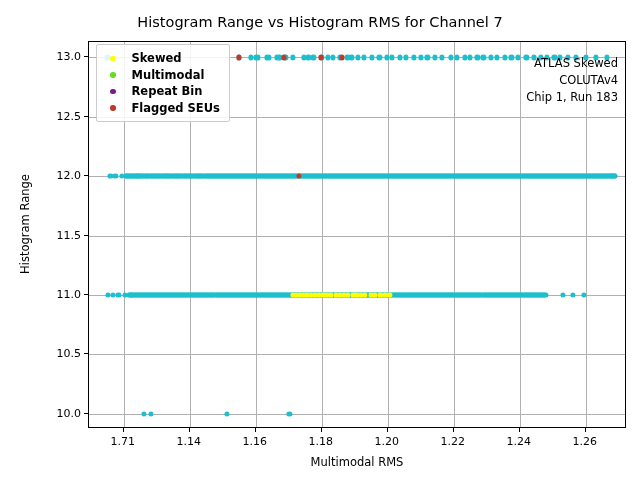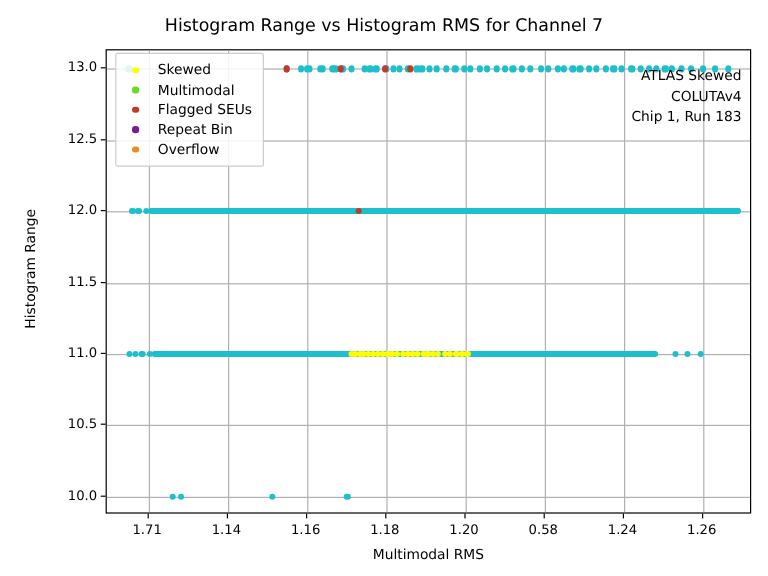--- a/index.html
+++ b/index.html
@@ -80,20 +80,21 @@
     border:1px solid #cccccc;
     border-radius:2px;
     padding:5px 9px 5px 6px;
     font-size:11.5px;
     color:#000;
     z-index:40;
   }
   .legend-row{
     display:flex;align-items:center;
     height:16.5px;
+    font-weight:bold;
   }
   .legend-swatch{
     width:5.5px;height:5.5px;border-radius:50%;
     margin:0 16px 0 7px;flex:0 0 auto;
   }
   
   #annotation{
     position:absolute;
     right:22px;top:55px;
     text-align:right;
@@ -1066,21 +1067,21 @@
       <div class="xtick-label" style="left: 122.656px; top: 435px;">1.71</div>
       <div class="xtick-mark" style="left: 189px; top: 428px;"></div>
       <div class="xtick-label" style="left: 188.669px; top: 435px;">1.14</div>
       <div class="xtick-mark" style="left: 255px; top: 428px;"></div>
       <div class="xtick-label" style="left: 254.681px; top: 435px;">1.16</div>
       <div class="xtick-mark" style="left: 321px; top: 428px;"></div>
       <div class="xtick-label" style="left: 320.693px; top: 435px;">1.18</div>
       <div class="xtick-mark" style="left: 387px; top: 428px;"></div>
       <div class="xtick-label" style="left: 386.706px; top: 435px;">1.20</div>
       <div class="xtick-mark" style="left: 453px; top: 428px;"></div>
-      <div class="xtick-label" style="left: 452.718px; top: 435px;">0.58</div>
+      <div class="xtick-label" style="left: 452.718px; top: 435px;">1.22</div>
       <div class="xtick-mark" style="left: 519px; top: 428px;"></div>
       <div class="xtick-label" style="left: 518.73px; top: 435px;">1.24</div>
       <div class="xtick-mark" style="left: 585px; top: 428px;"></div>
       <div class="xtick-label" style="left: 584.742px; top: 435px;">1.26</div>
       <div class="ytick-mark" style="left: 84px; top: 413px;"></div>
       <div class="ytick-label" style="right: 559px; top: 412.567px;">10.0</div>
       <div class="ytick-mark" style="left: 84px; top: 353px;"></div>
       <div class="ytick-label" style="right: 559px; top: 353.212px;">10.5</div>
       <div class="ytick-mark" style="left: 84px; top: 294px;"></div>
       <div class="ytick-label" style="right: 559px; top: 293.856px;">11.0</div>
@@ -1100,30 +1101,26 @@
   <div id="legend">
       <div class="legend-row">
         <span class="legend-swatch" style="background: rgb(255, 255, 0);"></span>
         <span>Skewed</span>
       </div>
       <div class="legend-row">
         <span class="legend-swatch" style="background: rgb(102, 221, 34);"></span>
         <span>Multimodal</span>
       </div>
       <div class="legend-row">
-        <span class="legend-swatch" style="background: rgb(192, 57, 43);"></span>
-        <span>Flagged SEUs</span>
-      </div>
-      <div class="legend-row">
         <span class="legend-swatch" style="background: rgb(123, 26, 143);"></span>
         <span>Repeat Bin</span>
       </div>
       <div class="legend-row">
-        <span class="legend-swatch" style="background: rgb(240, 138, 30);"></span>
-        <span>Overflow</span>
+        <span class="legend-swatch" style="background: rgb(192, 57, 43);"></span>
+        <span>Flagged SEUs</span>
       </div>
     </div>
 
   <div id="annotation">
       <div>ATLAS Skewed</div>
       <div>COLUTAv4</div>
       <div>Chip 1, Run 183</div>
     </div>
 
 </div>

